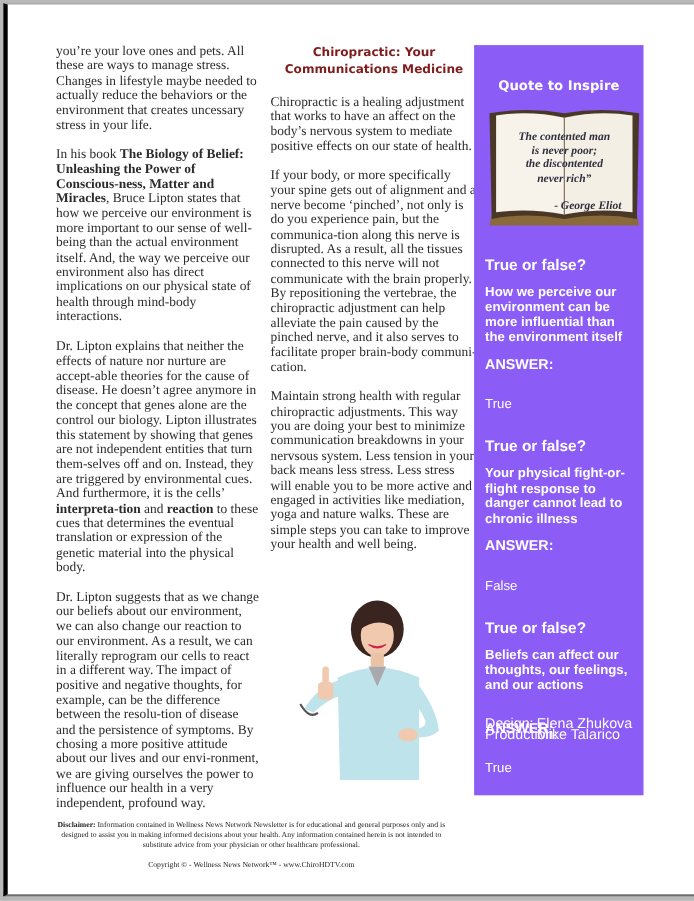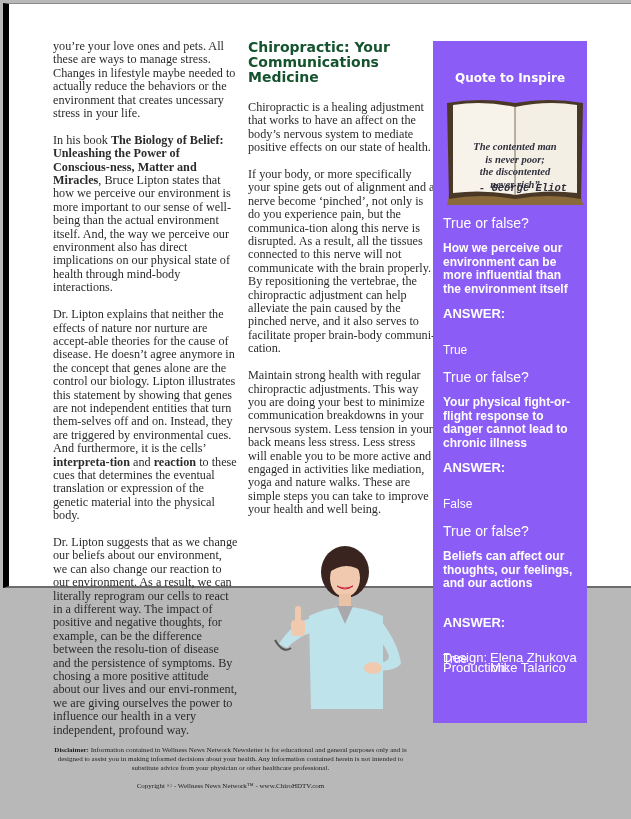--- a/index.html
+++ b/index.html
@@ -3,41 +3,41 @@
 <meta charset="utf-8">
 <style>
   html, body { margin: 0; padding: 0; }
   body {
     width: 631px; height: 819px; overflow: hidden;
     background: #b8b8b8;
     position: relative;
     font-family: "Liberation Serif", serif;
   }
   .page {
-    position: absolute; left: 3px; top: 3px; width: 628px; height: 585px;
+    position: absolute; left: 3px; top: 3px; width: 628px; height: 812px;
     background: #ffffff;
-    border-left: 6px solid #000000;
+    border-left: 4px solid #000000;
     border-top: 1px solid #8c8c8c;
     border-bottom: 2px solid #6c6c6c;
     box-sizing: border-box;
   }
   .col1 {
     position: absolute; left: 44px; top: 36px; width: 185px;
     font-size: 12.2px; line-height: 13.4px; color: #2b2b2b;
   }
   .col1 p, .col2 p { margin: 0 0 13.4px 0; }
   .col2 {
     position: absolute; left: 239px; top: 36px; width: 188px;
     font-size: 12.2px; line-height: 13.4px; color: #2b2b2b;
   }
   .col2 h1 {
     margin: 0 0 16px 0;
     font-family: "DejaVu Sans", sans-serif;
-    font-weight: bold; color: #14532d;
-    font-size: 14px; line-height: 15px;
+    font-weight: bold; color: #7f1d1d;
+    font-size: 11px; line-height: 15px; text-align: center;
   }
   b { font-weight: bold; }
   .photo {
     position: absolute; left: 252px; top: 540px; width: 160px; height: 165px;
   }
   .sidebar {
     position: absolute; left: 424px; top: 37px; width: 154px; height: 682px;
     background: #8b5cf6; color: #ffffff;
     font-family: "Liberation Sans", sans-serif;
     box-sizing: border-box; padding: 12px 10px;
@@ -47,29 +47,29 @@
     font-weight: bold; font-size: 12px; margin-top: 18px;
   }
   .book {
     position: relative; margin: 10px auto 0 auto; width: 140px; height: 114px;
     left: 2px;
   }
   .book svg { position: absolute; left: 0; top: 0; }
   .quote {
     position: absolute; left: 14px; top: 24px; width: 112px;
     font-family: "Liberation Serif", serif; font-style: italic; font-weight: bold;
-    color: #2f2f3d; font-size: 10.5px; line-height: 12.5px; text-align: center; margin-top: 22px;
+    color: #2f2f3d; font-size: 10.5px; line-height: 12.5px; text-align: center;
   }
   .quote-author {
     position: absolute; right: 18px; top: 87px;
-    font-family: Liberation Mono, monospace; font-style: italic; font-weight: bold;
+    font-family: Liberation Serif, serif; font-style: italic; font-weight: bold;
     color: #2f2f3d; font-size: 10.5px;
   }
   .tf-block { margin-top: 4px; }
-  .tf-head { font-weight: normal; font-size: 14px; line-height: 16px; margin-top: 6px; }
+  .tf-head { font-weight: bold; font-size: 14px; line-height: 16px; margin-top: 23px; }
   .tf-q { font-weight: bold; font-size: 12px; line-height: 13.5px; margin-top: 11px; }
   .tf-ans-label { font-weight: bold; font-size: 13px; line-height: 15px; margin-top: 10px; }
   .tf-ans { font-size: 12px; line-height: 14px; margin-top: 22px; }
   .credits {
     position: absolute; left: 10px; top: 612px; font-size: 13px; line-height: 10px;
     font-family: "Liberation Sans", sans-serif;
   }
   .credits .row { display: flex; }
   .credits .k { width: 47px; }
   .footer {

